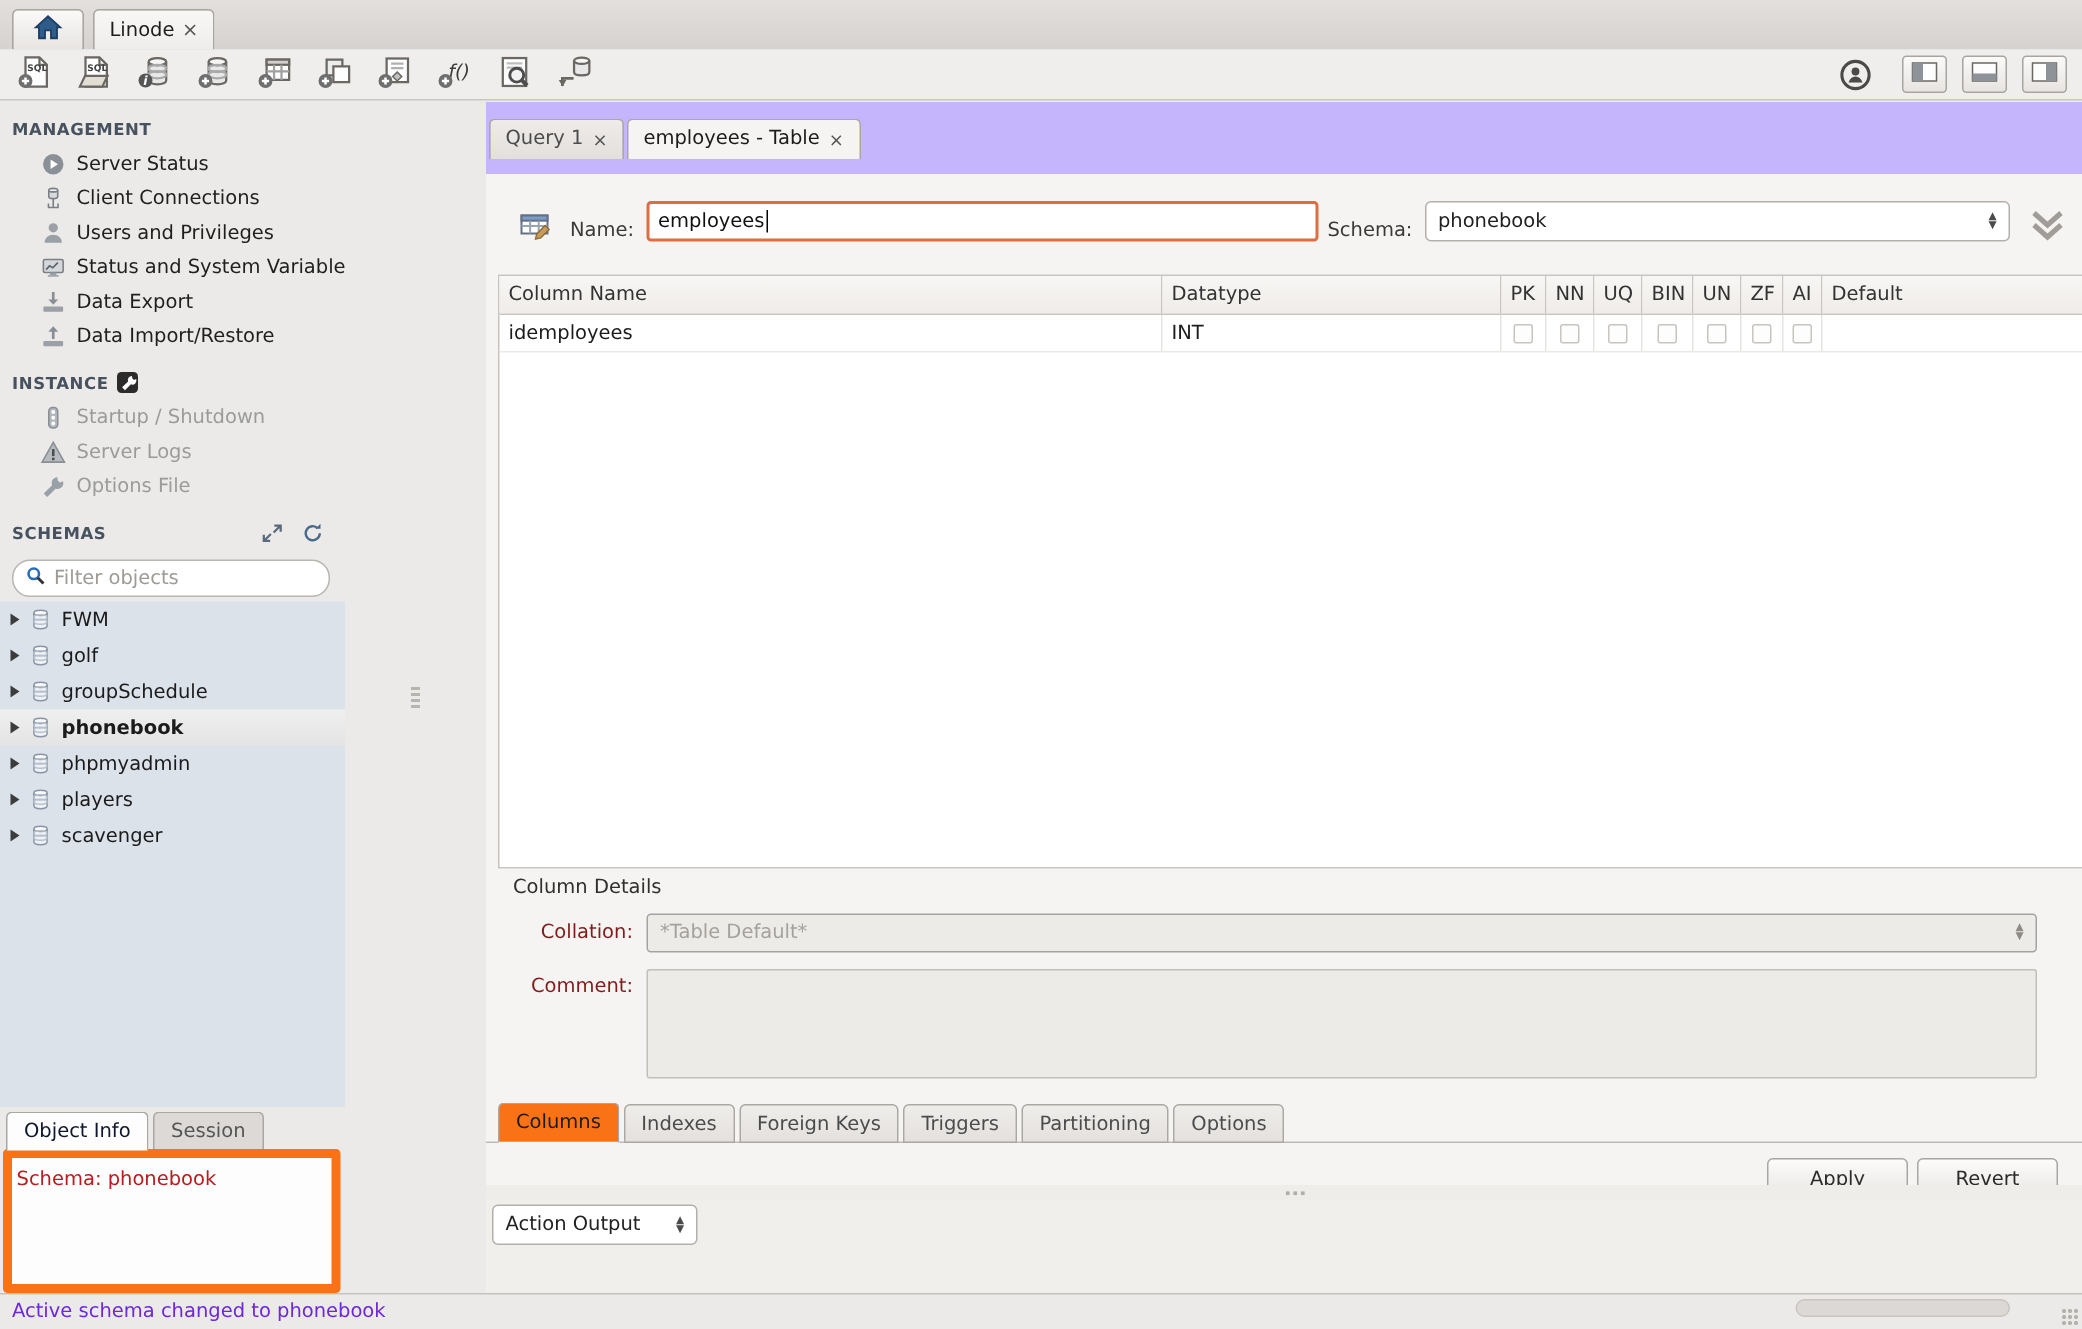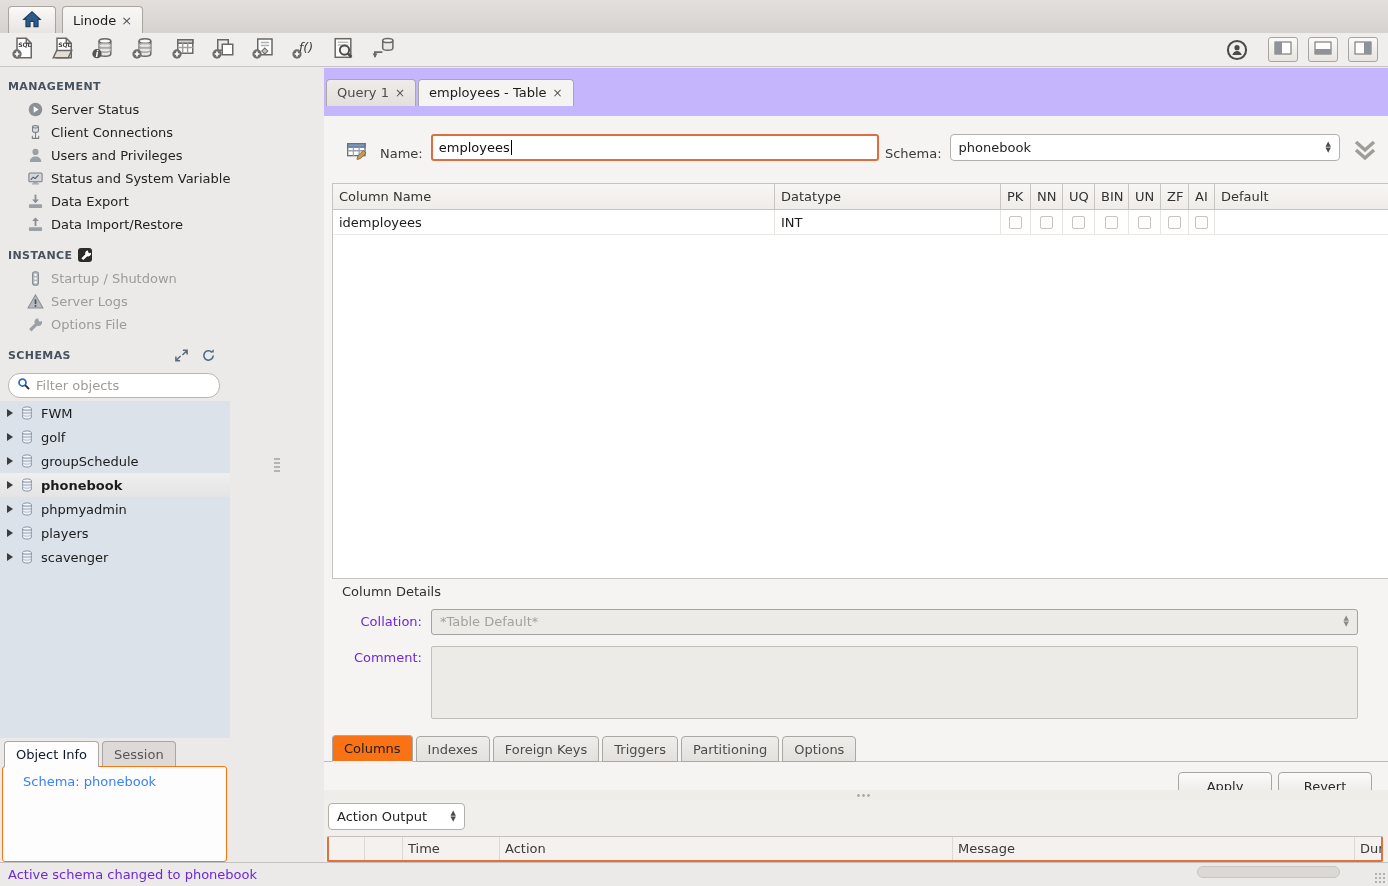--- a/index.html
+++ b/index.html
@@ -59,21 +59,21 @@
   .tri { width:0; height:0; border-left:6px solid #3c3c3c; border-top:4px solid transparent; border-bottom:4px solid transparent; flex:none; }
   .schema-row .ic { width:16px; height:16px; flex:none; }
   .schema-row .ic svg { width:16px; height:16px; }
 
   .side-bottom { position:absolute; left:0; right:0; bottom:0; height:128px; background:#ebeae9; }
   .sb-tabs { display:flex; align-items:flex-end; height:29px; padding-left:4px; }
   .sb-tab { height:26px; display:flex; align-items:center; padding:0 11px; border:1px solid #aaa6a2;
     border-bottom:none; border-radius:4px 4px 0 0; background:#ddd9d6; color:#555; margin-right:3px; }
   .sb-tab.active { background:#fdfdfd; color:#0f172a; position:relative; z-index:2; }
   .sb-panel { position:absolute; left:2px; right:3px; top:28px; bottom:4px; background:#fdfdfd;
-    border:1px solid #f97316; border-radius:3px; padding:7px 20px; color:#3b82f6; }
+    border:6px solid #f97316; border-radius:3px; padding:7px 3px; color:#b91c1c; }
 
   
   .vsplit { width:10px; flex:none; background:#ebeae9; position:relative; }
   .vsplit .vgrip { position:absolute; top:390px; left:2px; width:6px; height:14px;
     background:repeating-linear-gradient(#b7b3af 0 2px, transparent 2px 4px); }
 
   
   .main { flex:1; display:flex; flex-direction:column; min-width:0; background:#f6f4f2; }
   .etabbar { height:48px; background:#c4b5fd; display:flex; align-items:center; padding-left:2px; flex:none; }
   .etab { height:27px; display:flex; align-items:center; gap:6px; padding:0 10px;
@@ -118,21 +118,21 @@
   .flags > div { border-right:1px solid #e0ddda; border-bottom:1px solid #eceae7;
     display:flex; align-items:center; justify-content:center; padding-left:0!important; }
   .flags > div:nth-of-type(1){width:30px;} .flags > div:nth-of-type(2){width:32px;}
   .flags > div:nth-of-type(3){width:32px;} .flags > div:nth-of-type(4){width:34px;}
   .flags > div:nth-of-type(5){width:32px;} .flags > div:nth-of-type(6){width:28px;}
   .flags > div:nth-of-type(7){width:26px;}
   .checkbox { width:13px; height:13px; background:#fdfdfd; border:1px solid #c8c4c0; border-radius:2px; }
 
   .cd-title { position:absolute; top:468px; left:18px; color:#2f2f2f; }
   .collation-row { position:absolute; top:492px; left:18px; right:30px; height:27px; display:flex; align-items:center; }
-  .dlabel { width:80px; text-align:right; margin-right:9px; color:#6d28d9; flex:none; }
+  .dlabel { width:80px; text-align:right; margin-right:9px; color:#7f1d1d; flex:none; }
   .disabled-select { flex:1; height:26px; background:#edebe8; border:1px solid #a3a3a3; border-radius:3px;
     display:flex; align-items:center; padding:0 8px; color:#a5a19d; }
   .disabled-select .spinner { color:#8e8a86; }
   .comment-row { position:absolute; top:530px; left:18px; right:30px; display:flex; align-items:flex-start; }
   .comment-row .dlabel { margin-top:4px; }
   .comment-area { flex:1; height:73px; background:#edebe8; border:1px solid #c2beba; border-radius:2px; }
 
   .btabs { position:absolute; top:619px; left:8px; display:flex; align-items:flex-end; z-index:2; }
   .btab { height:26px; display:flex; align-items:center; padding:0 11px; background:linear-gradient(#efedeb,#e3e0dd);
     border:1px solid #aba7a3; border-radius:4px 4px 0 0; margin-right:3px; color:#4c4c4c; }
@@ -676,29 +676,20 @@
 
       <div class="output">
         <div class="fake-select out-select">
           <span>Action Output</span>
           <span class="spacer"></span>
           <span class="spinner">
               <span>▲</span>
               <span>▼</span>
             </span>
         </div>
-        <div class="ogrid">
-
-        <div></div>
-            <div></div>
-            <div>Time</div>
-            <div>Action</div>
-            <div>Message</div>
-            <div>Duration / Fetch</div>
-          </div>
       </div>
     </div>
   </div>
 
   <div class="statusbar">
     <span>Active schema changed to phonebook</span>
     <div class="sb-pill"></div>
     <div class="sb-grip"></div>
   </div>
 </div>

